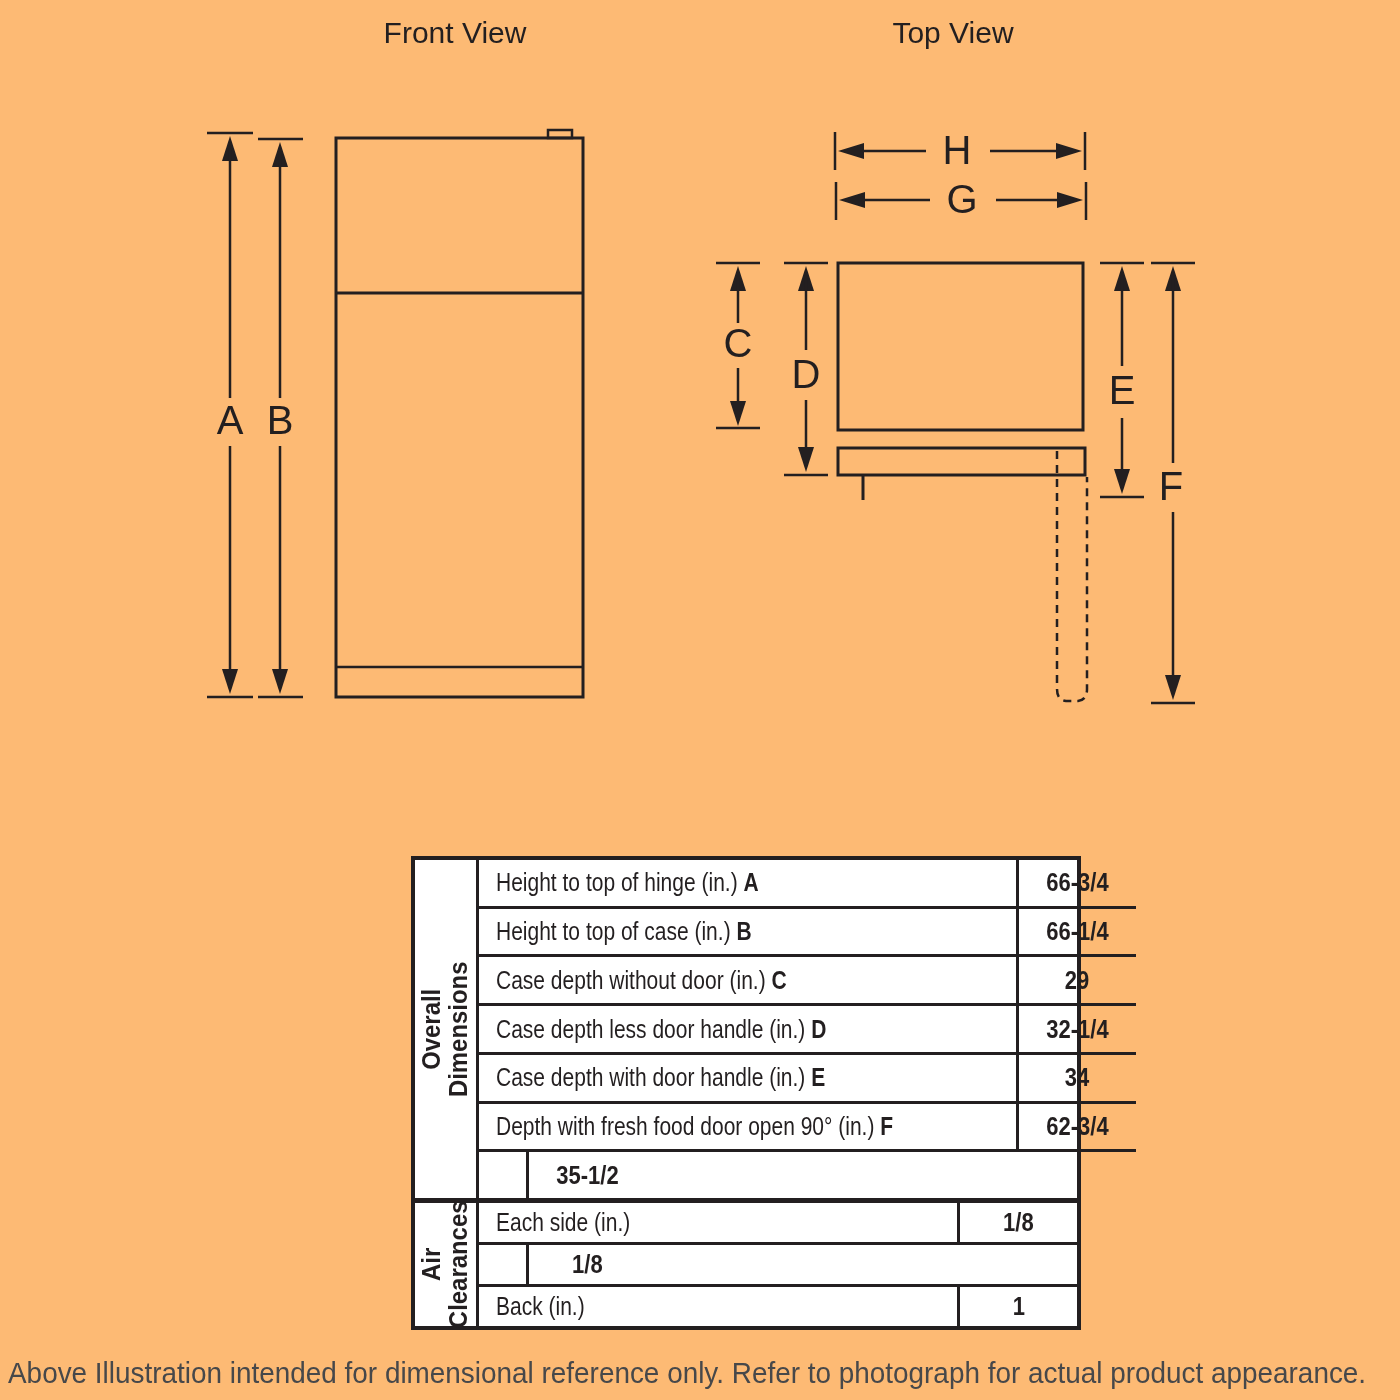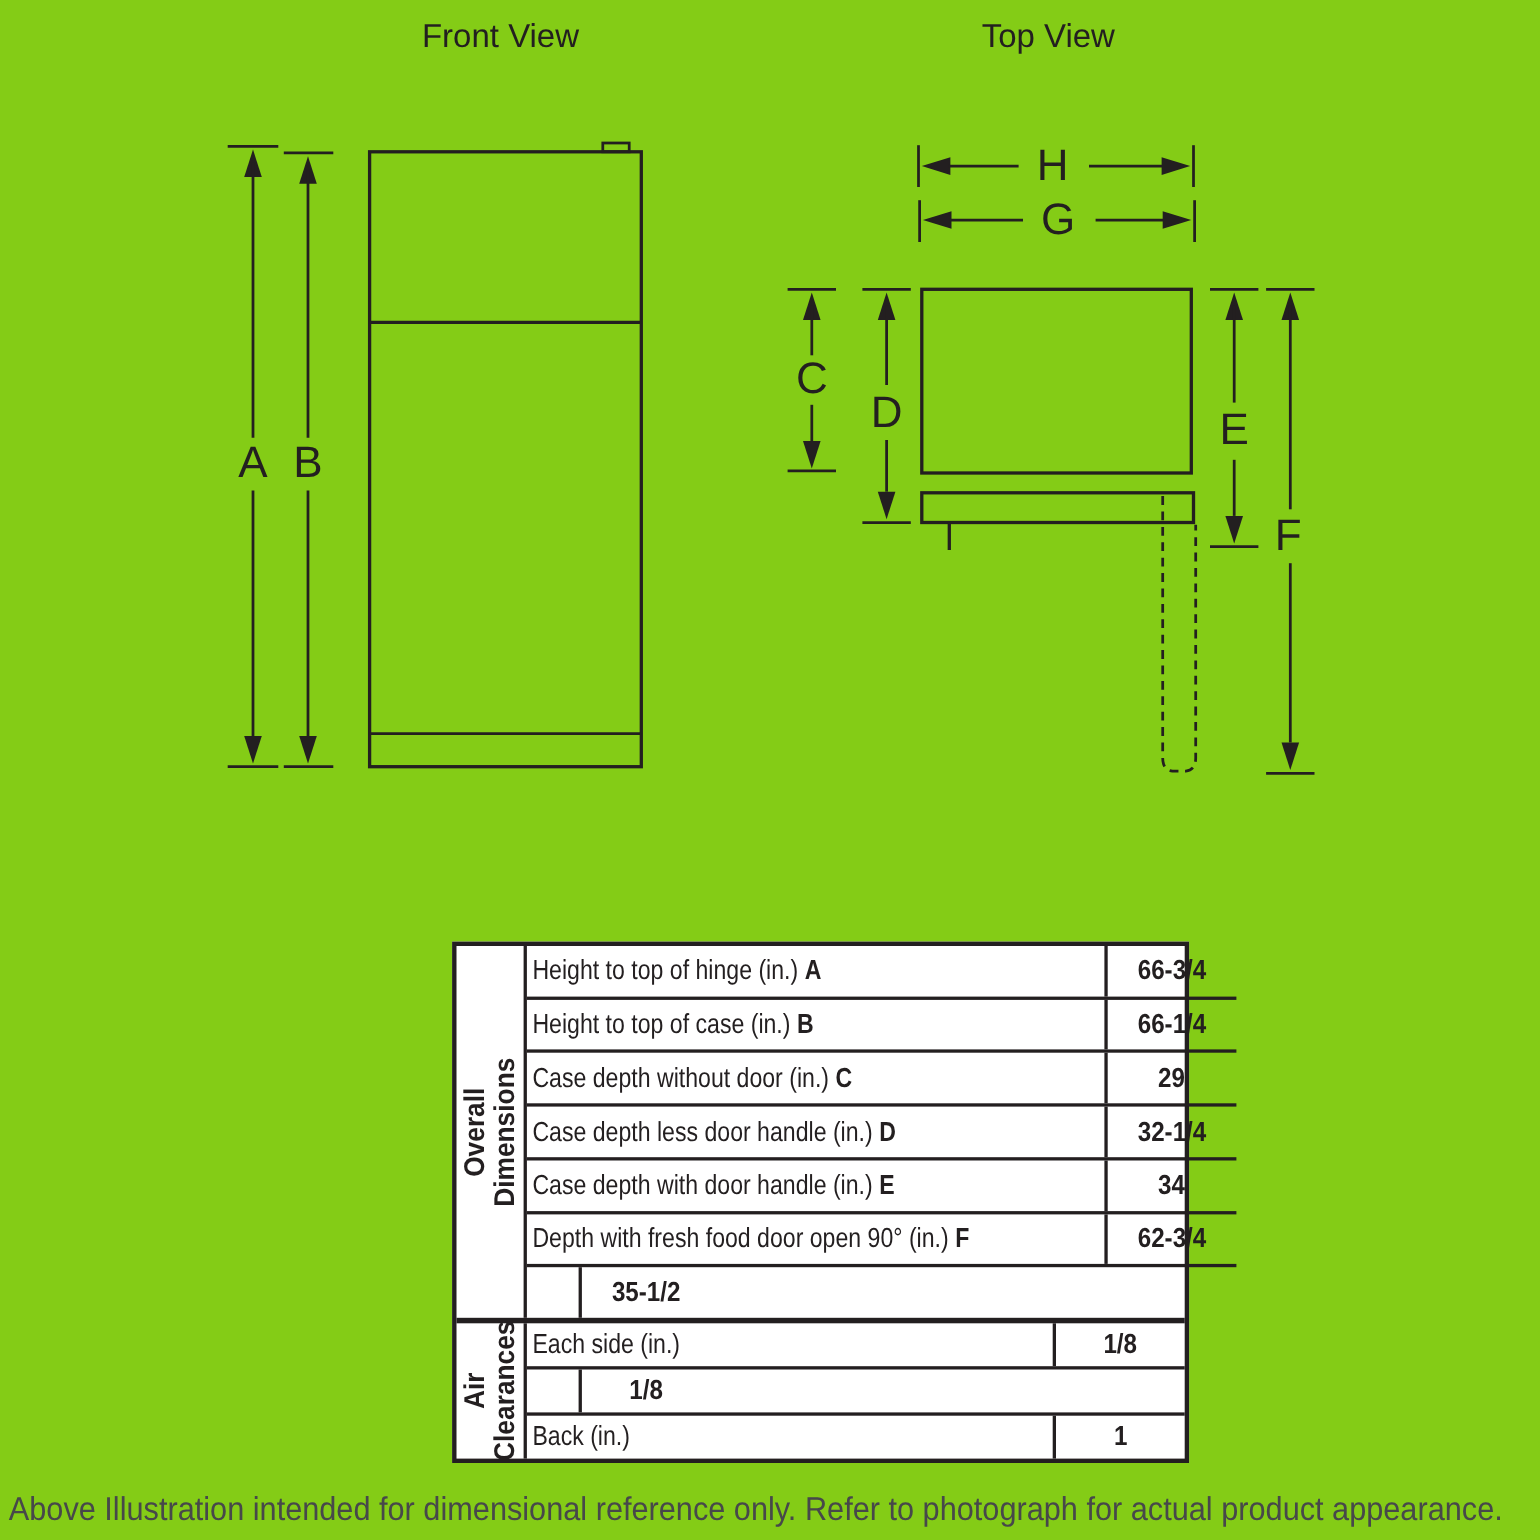--- a/index.html
+++ b/index.html
@@ -1,16 +1,16 @@
 <!DOCTYPE html>
 <html><head>
 <meta charset="utf-8">
 <style>
   html,body{margin:0;padding:0;background:#ffffff;}
-  #page{position:relative;width:1400px;height:1400px;background:#84cc16;overflow:hidden;
+  #page{position:relative;width:1400px;height:1400px;background:#fdba74;overflow:hidden;
         font-family:"Liberation Sans",sans-serif;color:#231f20;}
   svg{position:absolute;left:0;top:0;}
   svg .ln{stroke:#231f20;fill:none;}
   svg .fl{fill:#231f20;stroke:none;}
   svg text{fill:#231f20;font-family:"Liberation Sans",sans-serif;}
   .view-title{font-size:30px;}
   .dim-letter{font-size:40px;}
 
   
   .spec-table{position:absolute;left:411px;top:856px;width:670px;height:474px;
@@ -20,21 +20,21 @@
   .t-overall{height:343px;border-bottom:5px solid #231f20;}
   .t-air{flex:1;}
   .t-rot{width:64px;box-sizing:border-box;border-right:3px solid #231f20;
       display:flex;align-items:center;justify-content:center;overflow:visible;}
   .rot-text{transform:rotate(-90deg) scaleX(0.92);transform-origin:center center;
       font-weight:bold;font-size:26px;line-height:1.05;text-align:center;white-space:nowrap;}
   .rot-text span{display:block;}
   .t-rows{flex:1;display:flex;flex-direction:column;}
   .t-row{flex:1;display:flex;box-sizing:border-box;border-bottom:3px solid #231f20;}
   .t-rows .t-row:last-child{border-bottom:none;}
-  .t-label{flex:1;display:flex;align-items:center;padding-left:5px;overflow:hidden;}
+  .t-label{flex:1;display:flex;align-items:center;padding-left:17px;overflow:hidden;}
   .lbl-wrap{display:inline-block;transform:scaleX(0.84);transform-origin:0 50%;
       font-size:25px;white-space:nowrap;}
   .lbl-wrap b{margin-left:7px;}
   .t-value{width:120px;box-sizing:border-box;border-left:3px solid #231f20;
       display:flex;align-items:center;justify-content:center;margin-left:47px;}
   .val{display:inline-block;transform:scaleX(0.88);transform-origin:50% 50%;
       font-size:25px;font-weight:bold;white-space:nowrap;}
 
   
   .caption{position:absolute;left:8px;top:1356px;white-space:nowrap;

